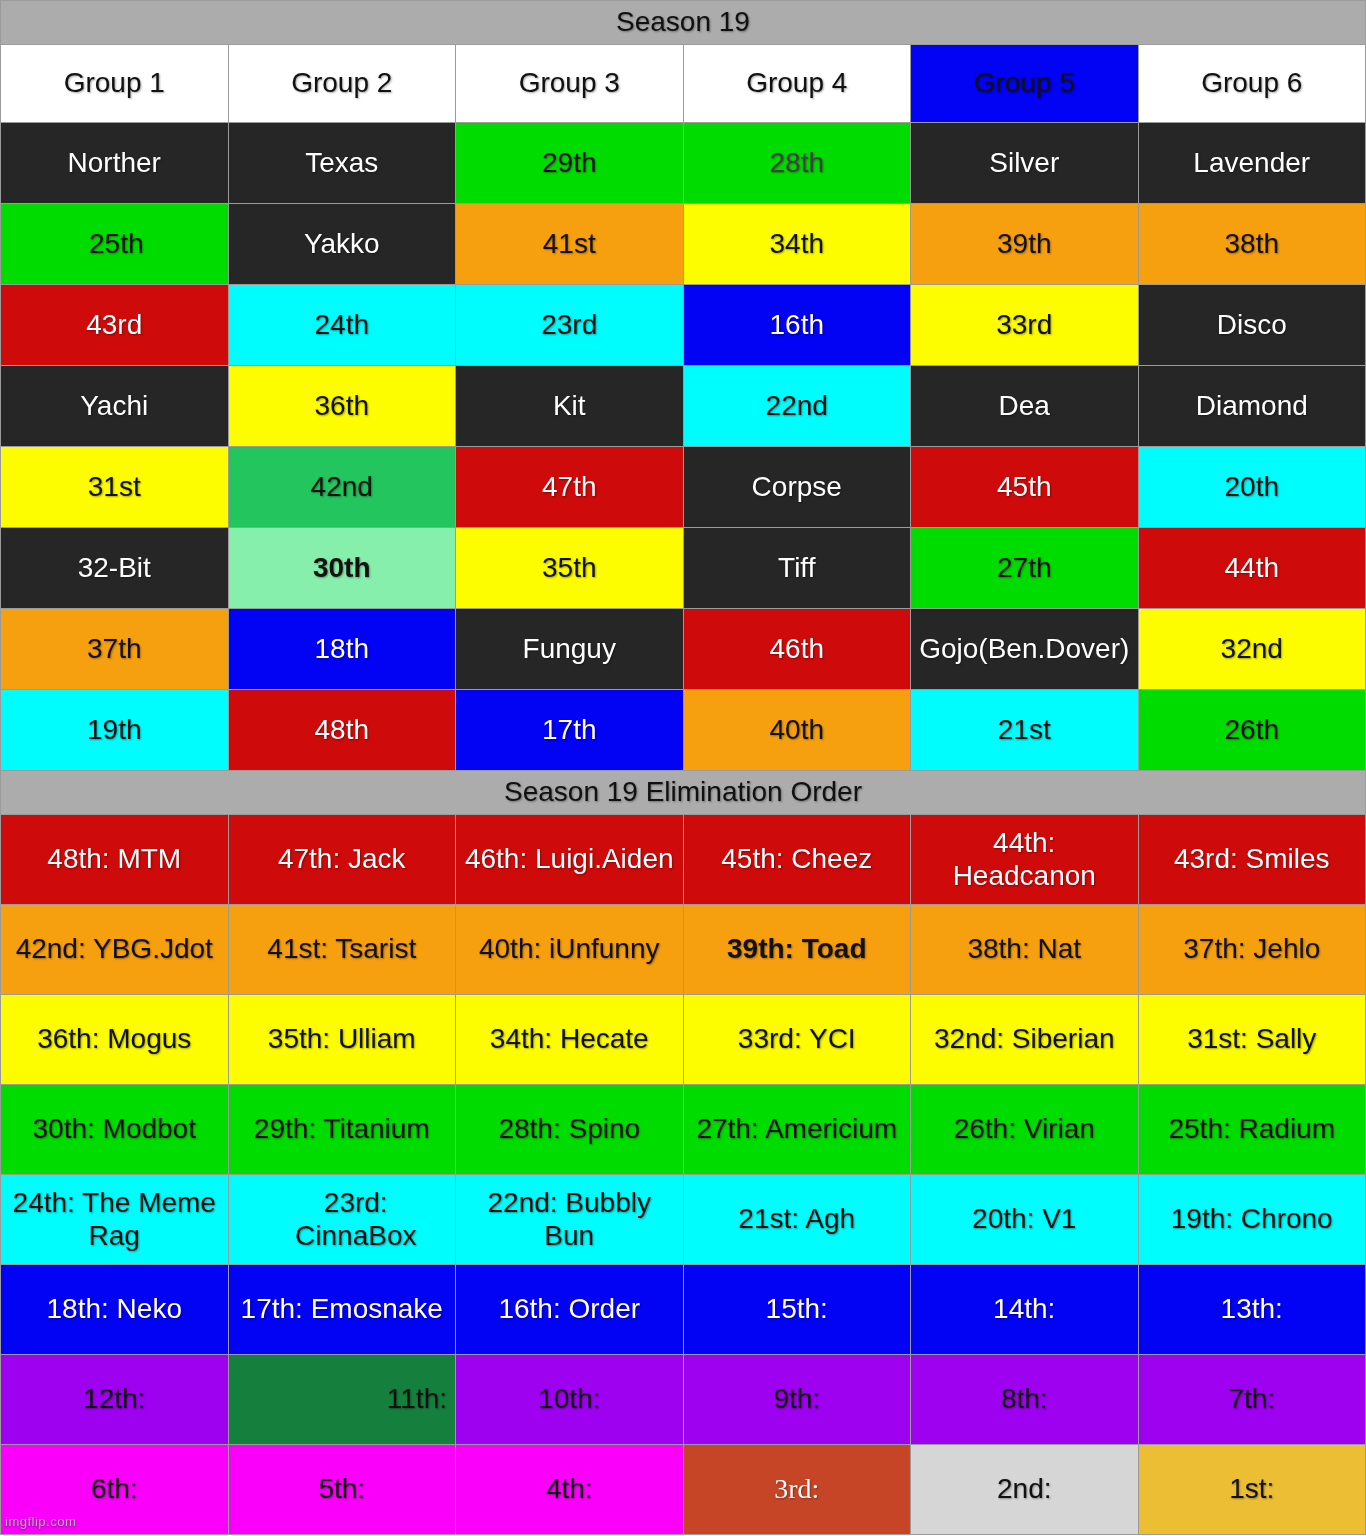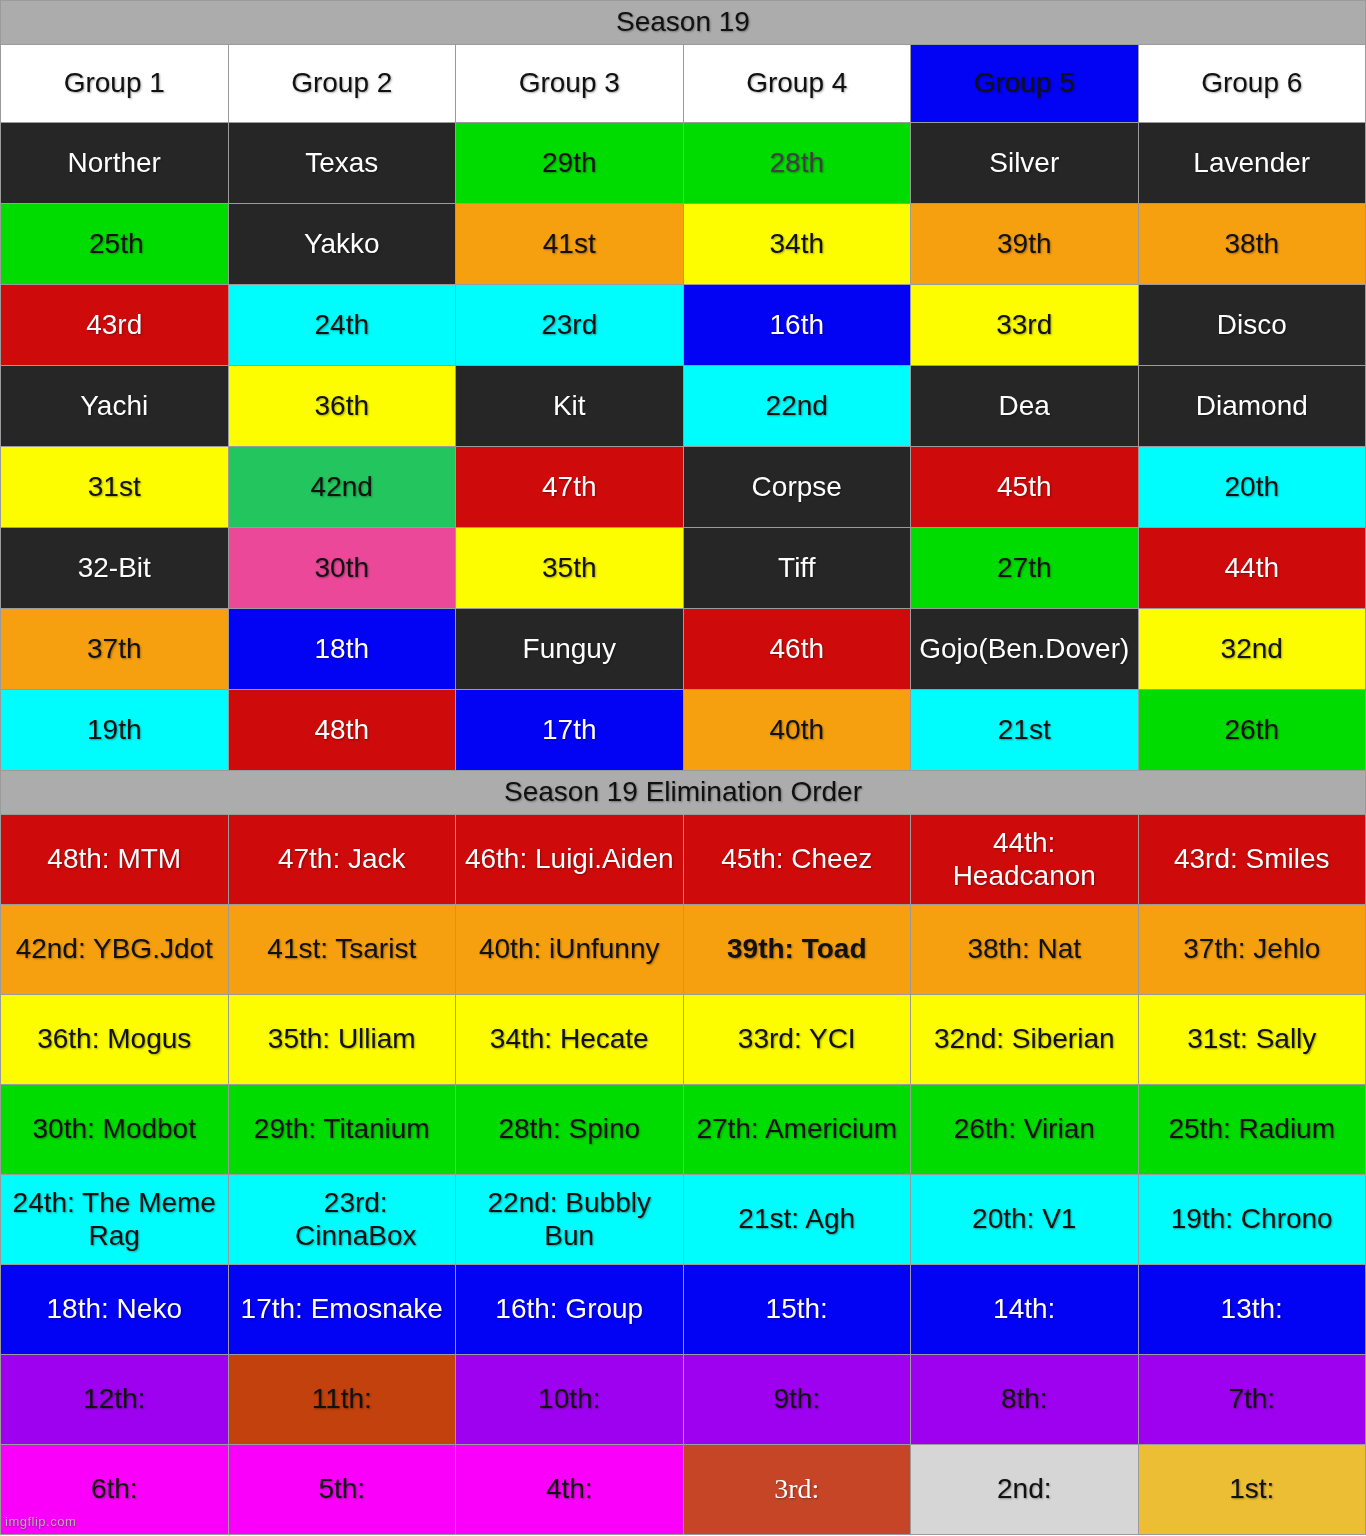--- a/index.html
+++ b/index.html
@@ -100,21 +100,21 @@
         <tr class="r-g">
           <td style="background: rgb(253, 253, 0); color: rgb(17, 17, 17);">31st</td>
           <td style="background: #22c55e; color: rgb(17, 17, 17); margin-left: 42px;">42nd</td>
           <td style="background: rgb(206, 10, 10); color: rgb(255, 255, 255);">47th</td>
           <td style="background: rgb(38, 38, 38); color: rgb(255, 255, 255);">Corpse</td>
           <td style="background: rgb(206, 10, 10); color: rgb(255, 255, 255);">45th</td>
           <td style="background: rgb(0, 253, 253); color: rgb(17, 17, 17);">20th</td>
         </tr>
         <tr class="r-g">
           <td style="background: rgb(38, 38, 38); color: rgb(255, 255, 255);">32-Bit</td>
-          <td style="background: #ec4899; color: rgb(17, 17, 17);">30th</td>
+          <td style="background: #86efac; color: rgb(17, 17, 17); font-weight: bold;">30th</td>
           <td style="background: rgb(253, 253, 0); color: rgb(17, 17, 17);">35th</td>
           <td style="background: rgb(38, 38, 38); color: rgb(255, 255, 255);">Tiff</td>
           <td style="background: rgb(0, 220, 0); color: rgb(17, 17, 17);">27th</td>
           <td style="background: rgb(206, 10, 10); color: rgb(255, 255, 255);">44th</td>
         </tr>
         <tr class="r-g">
           <td style="background: rgb(247, 160, 15); color: rgb(17, 17, 17);">37th</td>
           <td style="background: rgb(2, 2, 245); color: rgb(255, 255, 255);">18th</td>
           <td style="background: rgb(38, 38, 38); color: rgb(255, 255, 255);">Funguy</td>
           <td style="background: rgb(206, 10, 10); color: rgb(255, 255, 255);">46th</td>
@@ -168,28 +168,28 @@
           <td style="background: rgb(0, 253, 253); color: rgb(17, 17, 17);">24th: The Meme Rag</td>
           <td style="background: rgb(0, 253, 253); color: rgb(17, 17, 17); padding-left: 36px;">23rd: CinnaBox</td>
           <td style="background: rgb(0, 253, 253); color: rgb(17, 17, 17);">22nd: Bubbly Bun</td>
           <td style="background: rgb(0, 253, 253); color: rgb(17, 17, 17);">21st: Agh</td>
           <td style="background: rgb(0, 253, 253); color: rgb(17, 17, 17);">20th: V1</td>
           <td style="background: rgb(0, 253, 253); color: rgb(17, 17, 17);">19th: Chrono</td>
         </tr>
         <tr class="r-e">
           <td style="background: rgb(2, 2, 245); color: rgb(255, 255, 255);">18th: Neko</td>
           <td style="background: rgb(2, 2, 245); color: rgb(255, 255, 255);">17th: Emosnake</td>
-          <td style="background: rgb(2, 2, 245); color: rgb(255, 255, 255);">16th: Group</td>
+          <td style="background: rgb(2, 2, 245); color: rgb(255, 255, 255);">16th: Order</td>
           <td style="background: rgb(2, 2, 245); color: rgb(255, 255, 255);">15th:</td>
           <td style="background: rgb(2, 2, 245); color: rgb(255, 255, 255);">14th:</td>
           <td style="background: rgb(2, 2, 245); color: rgb(255, 255, 255);">13th:</td>
         </tr>
         <tr class="r-e">
           <td style="background: rgb(158, 0, 240); color: rgb(17, 17, 17);">12th:</td>
-          <td style="background: #c2410c; color: rgb(17, 17, 17);">11th:</td>
+          <td style="background: #15803d; color: rgb(17, 17, 17); text-align: right;">11th:</td>
           <td style="background: rgb(158, 0, 240); color: rgb(17, 17, 17);">10th:</td>
           <td style="background: rgb(158, 0, 240); color: rgb(17, 17, 17);">9th:</td>
           <td style="background: rgb(158, 0, 240); color: rgb(17, 17, 17);">8th:</td>
           <td style="background: rgb(158, 0, 240); color: rgb(17, 17, 17);">7th:</td>
         </tr>
         <tr class="r-e">
           <td style="background: rgb(250, 0, 250); color: rgb(17, 17, 17);">6th:</td>
           <td style="background: rgb(250, 0, 250); color: rgb(17, 17, 17);">5th:</td>
           <td style="background: rgb(250, 0, 250); color: rgb(17, 17, 17);">4th:</td>
           <td style="background: rgb(198, 69, 39); color: rgb(255, 255, 255); font-family: Liberation Serif, serif;">3rd:</td>

